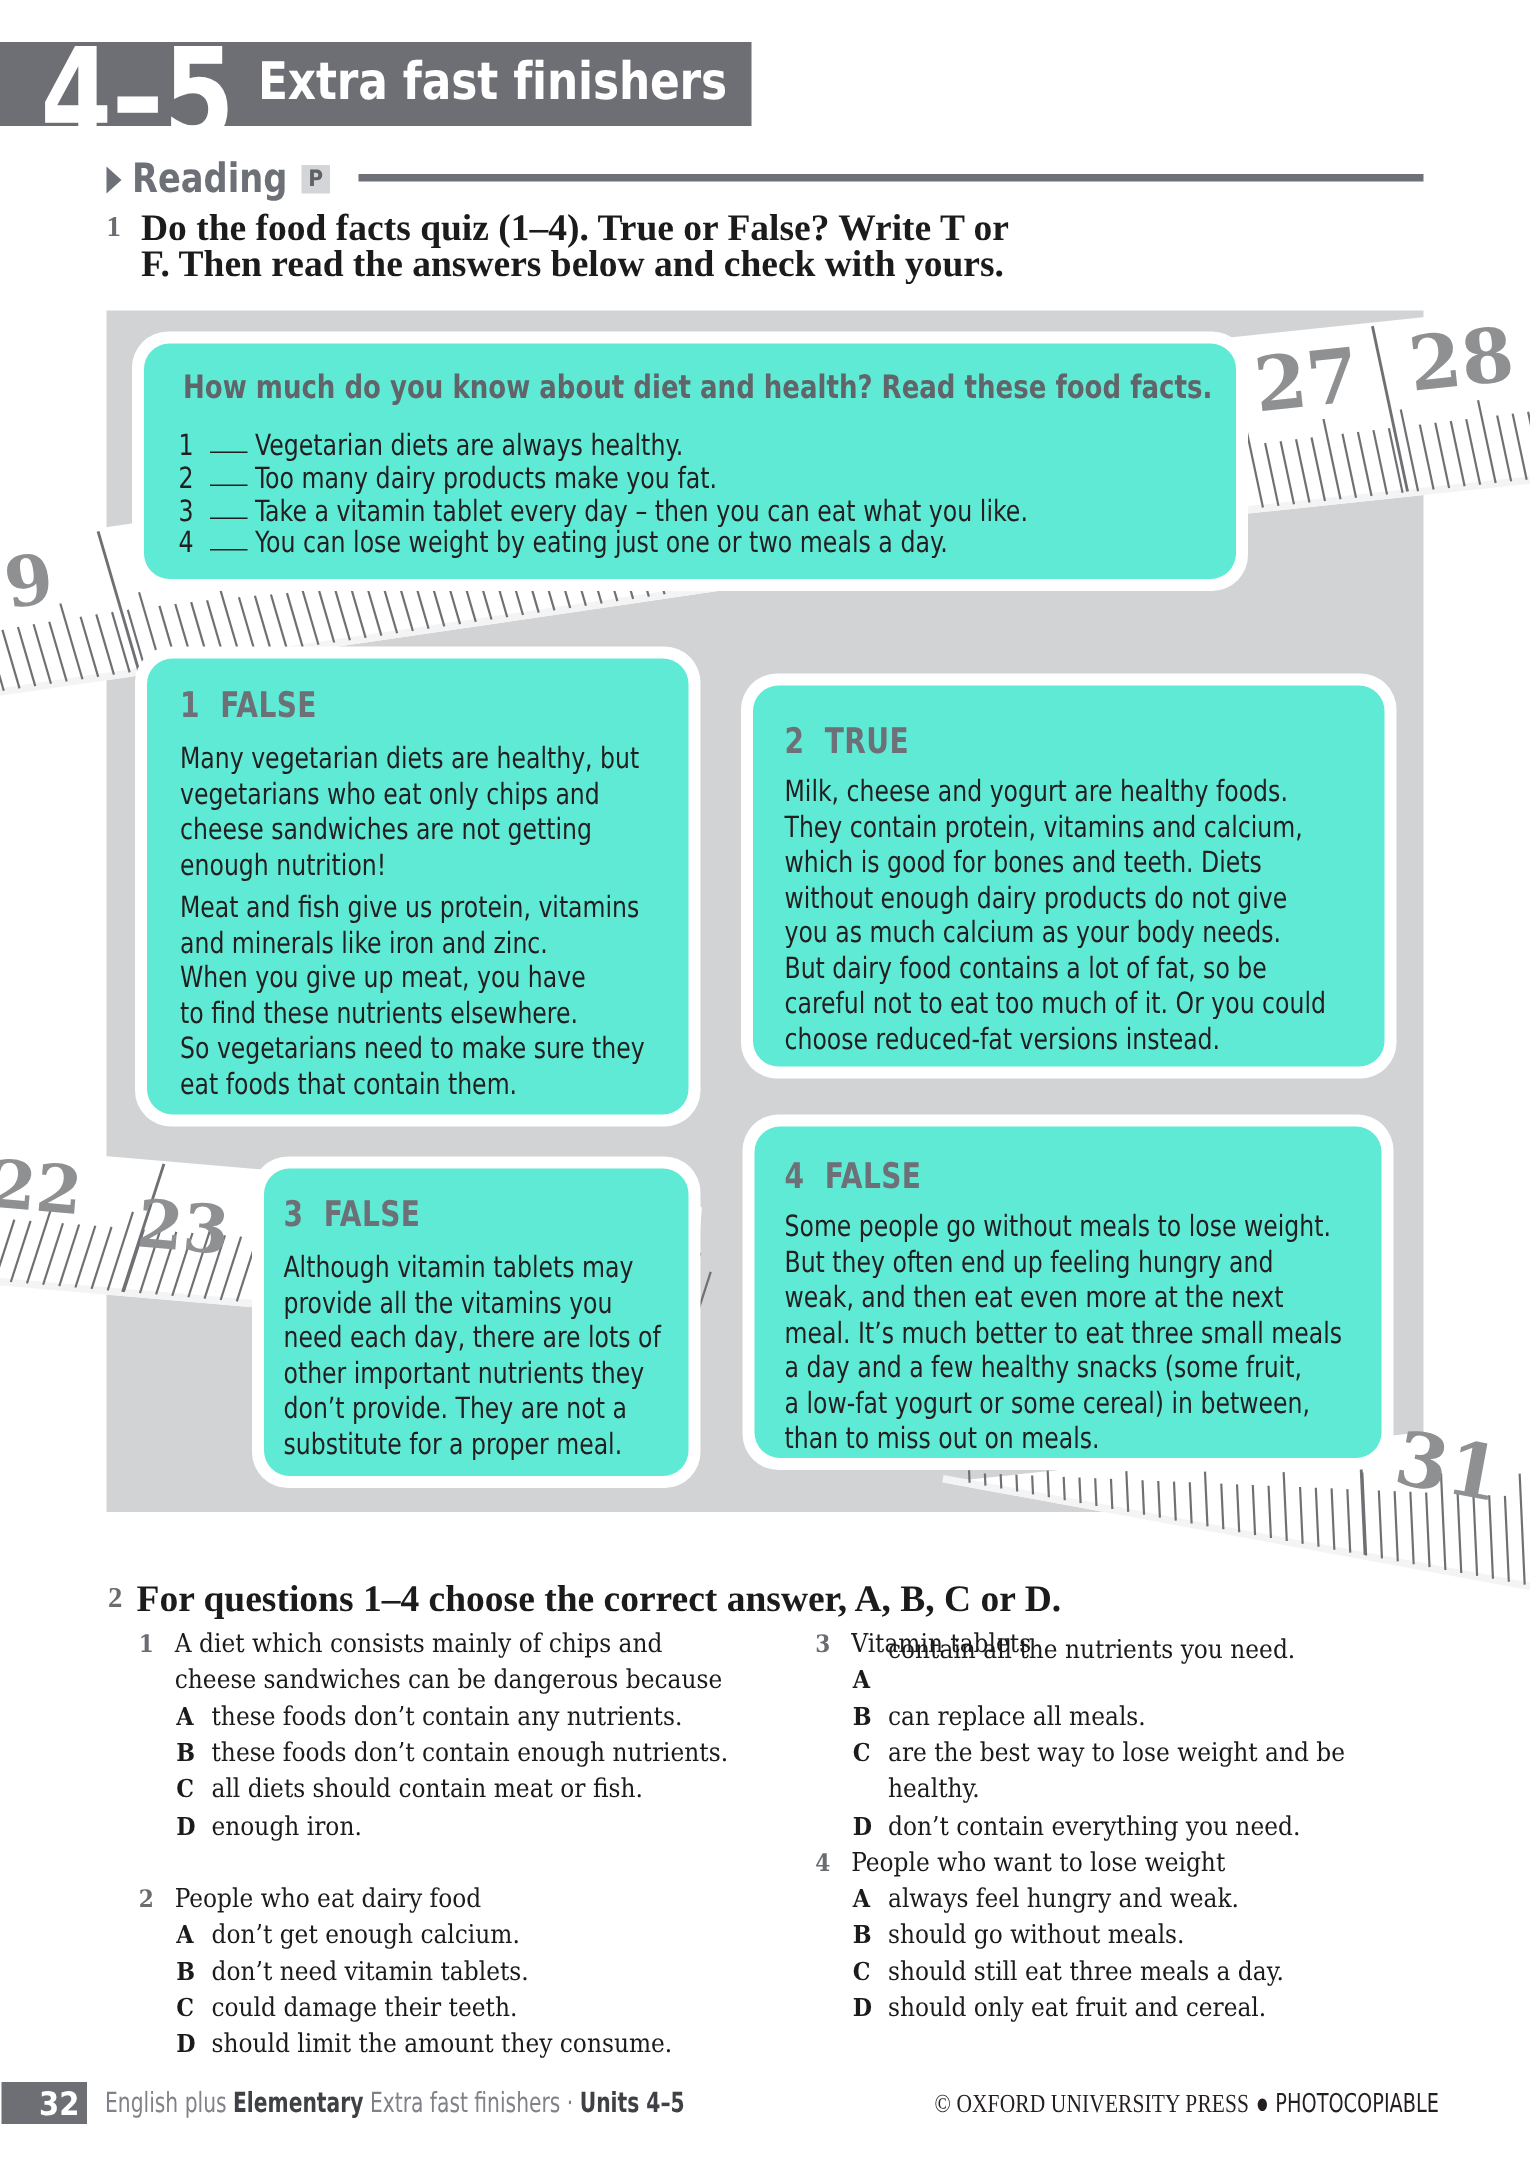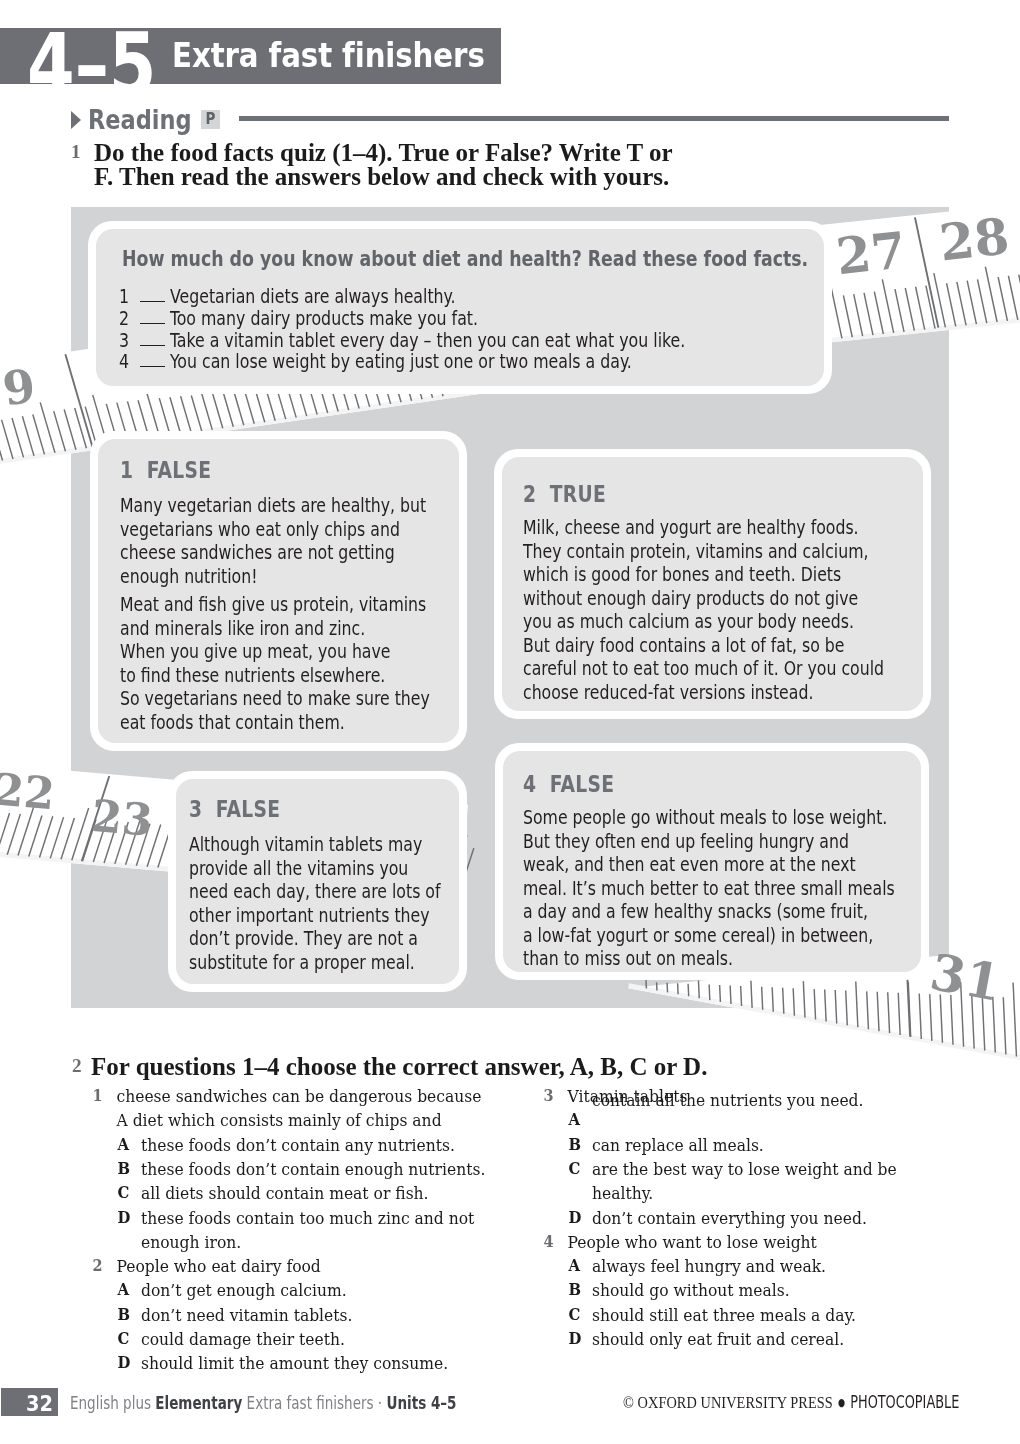--- a/index.html
+++ b/index.html
@@ -22,21 +22,21 @@
   .ex-text{position:absolute;font-family:"Liberation Serif",serif;font-weight:bold;font-size:25px;color:#1b1b1b;line-height:24.2px;}
 
   
   .panel{position:absolute;left:71px;top:207px;width:878px;height:801px;background:#d2d3d5;overflow:hidden;}
 
   
   .tape-svg{position:absolute;left:0;top:0;width:1020px;height:1444px;pointer-events:none;}
 
   
   .cbox{position:absolute;background:#fff;border-radius:24px;}
-  .cbox-in{position:absolute;left:8px;top:8px;right:8px;bottom:8px;background:#e5e5e5;border-radius:17px;}
+  .cbox-in{position:absolute;left:8px;top:8px;right:8px;bottom:8px;background:#5eead4;border-radius:17px;}
   .cbox-head{position:absolute;font-family:"DejaVu Sans Condensed",sans-serif;font-weight:bold;color:#6d7076;white-space:nowrap;transform:scaleX(.885);transform-origin:left top;letter-spacing:.3px;}
   .body-txt{font-family:"DejaVu Sans Condensed",sans-serif;font-size:19.5px;color:#231f20;line-height:23.5px;transform:scaleX(.896);transform-origin:left top;white-space:nowrap;}
   .body-txt .ln{white-space:nowrap;}
 
   
   .quiz-head{font-family:"DejaVu Sans Condensed",sans-serif;font-weight:bold;font-size:21.5px;color:#616469;transform:scaleX(.897);transform-origin:left top;white-space:nowrap;}
   .quiz-list{margin:0;padding:0;list-style:none;}
   .quiz-li{position:relative;height:21.8px;}
   .quiz-n{position:absolute;left:0;top:0;font-family:"DejaVu Sans Condensed",sans-serif;font-size:19.5px;color:#231f20;transform:scaleX(.9);transform-origin:left top;}
   .quiz-blank{position:absolute;left:21px;top:0;width:25px;border-bottom:1.8px solid #231f20;height:16px;}
@@ -373,38 +373,37 @@
         </div>
     </div>
   </div>
 
   <span class="ex-num" style="left:72px;top:1055px;">2</span>
   <div class="ex-text" style="left:91px;top:1055px;width:700px;">For questions 1–4 choose the correct answer, A, B, C or D.</div>
 
   <div id="q-left" style="position: absolute; left: 0px; top: 0px;">
       <span class="q-n" style="left: 92.5px; top: 1086px;">1</span>
       <div class="opt-t" style="position: absolute; left: 116.5px; top: 1084px; white-space: nowrap;">
+        <div>A diet which consists mainly of chips and</div>
         <div>cheese sandwiches can be dangerous because</div>
-        <div>A diet which consists mainly of chips and</div>
       </div>
       <span class="opt-k" style="left: 117.5px; top: 1134.6px;">A</span>
       <div class="opt-t" style="position: absolute; left: 141px; top: 1132.6px; white-space: nowrap;">
         <div>these foods don’t contain any nutrients.</div>
       </div>
       <span class="opt-k" style="left: 117.5px; top: 1158.9px;">B</span>
       <div class="opt-t" style="position: absolute; left: 141px; top: 1156.9px; white-space: nowrap;">
         <div>these foods don’t contain enough nutrients.</div>
       </div>
       <span class="opt-k" style="left: 117.5px; top: 1183.2px;">C</span>
       <div class="opt-t" style="position: absolute; left: 141px; top: 1181.2px; white-space: nowrap;">
         <div>all diets should contain meat or fish.</div>
       </div>
       <span class="opt-k" style="left: 117.5px; top: 1207.5px;">D</span>
       <div class="opt-t" style="position: absolute; left: 141px; top: 1205.5px; white-space: nowrap;">
-        <div>these foods contain too much zinc and not</div>
         <div>enough iron.</div>
       </div>
       <span class="q-n" style="left: 92.5px; top: 1256.1px;">2</span>
       <div class="opt-t" style="position: absolute; left: 116.5px; top: 1254.1px; white-space: nowrap;">
         <div>People who eat dairy food</div>
       </div>
       <span class="opt-k" style="left: 117.5px; top: 1280.4px;">A</span>
       <div class="opt-t" style="position: absolute; left: 141px; top: 1278.4px; white-space: nowrap;">
         <div>don’t get enough calcium.</div>
       </div>

